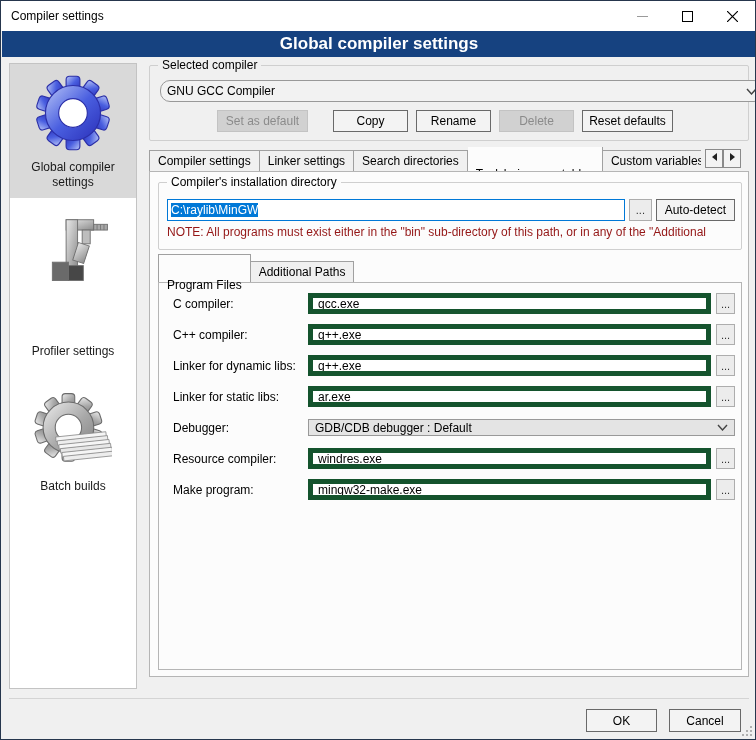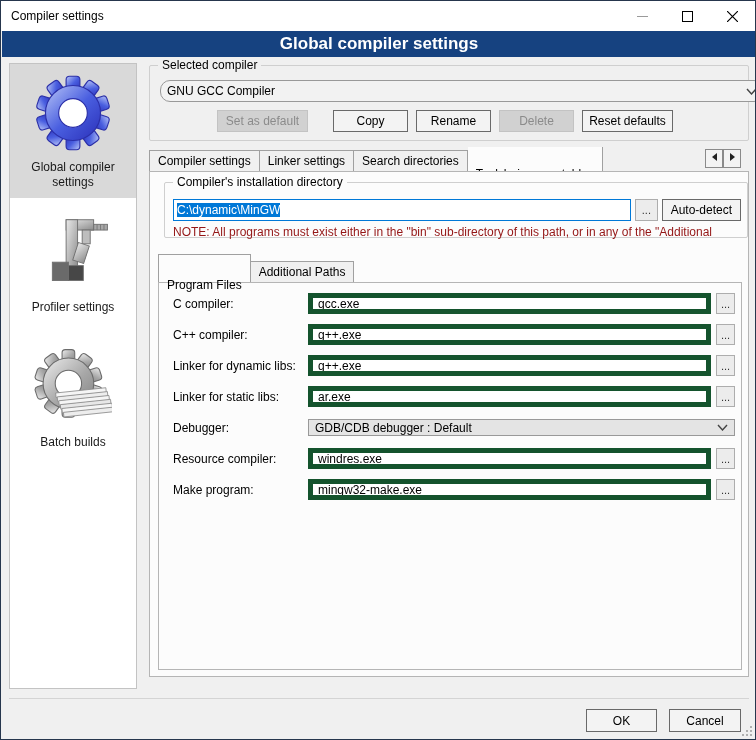--- a/index.html
+++ b/index.html
@@ -45,21 +45,21 @@
   
   #outer-tabs { position:absolute; left:148px; top:146px; width:600px; height:24px; }
   #outer-tab-strip { position:absolute; left:0; bottom:0; width:552px; height:24px; overflow:hidden; display:flex; align-items:flex-end; }
   .tab { background:#f0f0f0; border:1px solid #a0a0a0; border-bottom:none; padding:3px 8px 4px 8px; height:21px; white-space:nowrap; cursor:pointer; margin-right:0; }
   .tab + .tab { border-left:none; }
   .tab.active { background:#fcfcfc; height:24px; padding-top:23px; position:relative; z-index:3;margin-top:48px; }
   #tab-scroll { position:absolute; right:8px; bottom:3px; display:flex; }
   .arrow-btn { width:18px; height:19px; background:#f3f3f3; border:1px solid #8a8a8a; font-size:9px; color:#111; line-height:15px; cursor:pointer; }
   #outer-page { position:absolute; left:148px; top:170px; width:600px; height:506px; background:#fcfcfc; border:1px solid #b5b5b5; z-index:2; }
   
-  #grp-install { left:14px; top:10px; width:584px; height:56px; background:#fcfcfc; }
+  #grp-install { left:8px; top:10px; width:584px; height:68px; background:#fcfcfc; }
   #grp-install .gb-label { background:#fcfcfc; }
   #install-row { position:absolute; left:8px; top:16px; width:568px; height:22px; display:flex; }
   #install-input { flex:0 0 458px; height:22px; border:1px solid #0078d7; background:#fff; display:flex; align-items:center; padding:0 3px; overflow:hidden; }
   #install-input .sel { background:#0078d7; color:#fff; white-space:pre; }
   #install-dots { width:24px; height:22px; margin-left:4px; background:#ececec; border:1px solid #adadad; font-size:11px; color:#333; cursor:pointer; }
   #btn-autodetect { width:84px; height:22px; margin-left:4px; }
   #install-note { position:absolute; left:8px; top:42px; width:574px; white-space:nowrap; overflow:hidden; color:#941616; font-size:12px; }
   
   #inner-tabs { position:absolute; left:8px; top:86px; width:584px; height:24px; display:flex; align-items:flex-end; }
   #inner-panel { position:absolute; left:8px; top:110px; width:584px; height:388px; background:#fcfcfc; border:1px solid #b5b5b5; }
@@ -131,21 +131,21 @@
               <rect x="-6" y="-32" width="12" height="13" rx="3" transform="rotate(324)"></rect>
             </g>
             <circle r="24"></circle>
             <circle r="12.5" fill="#ffffff"></circle>
           </g>
         </svg>
       </span>
       <span class="lbl">Global compiler settings</span>
     </div>
 
-    <div class="side-item" style="margin-top:6px;">
+    <div class="side-item" style="margin-top:6px;gap:44px;">
       <span class="icon">
         <svg width="78" height="84" viewBox="0 0 68 68">
           <defs>
             <linearGradient id="cal1" x1="0" y1="0" x2="1" y2="1">
               <stop offset="0" stop-color="#e9e9e9"></stop>
                 <stop offset="1" stop-color="#8c8c8c"></stop>
             </linearGradient>
           </defs>
           <g stroke="#6f6f6f" stroke-width="0.8">
             <rect x="50" y="9" width="14" height="5" fill="#a8a8a8"></rect>
@@ -221,20 +221,21 @@
       <button class="btn" id="btn-reset">Reset defaults</button>
     </div>
   </div>
 
   <div id="outer-tabs">
     <div id="outer-tab-strip">
       <div class="tab">Compiler settings</div>
       <div class="tab">Linker settings</div>
       <div class="tab">Search directories</div>
       <div class="tab active">Toolchain executables</div>
+      <div class="tab">Custom variables</div>
 
     </div>
     <div id="tab-scroll">
       <button class="arrow-btn">
         <svg width="7" height="8">
             <path d="M6 0 L1 4 L6 8 Z" fill="#222"></path>
           </svg>
       </button>
       <button class="arrow-btn">
         <svg width="7" height="8">
@@ -243,21 +244,21 @@
       </button>
     </div>
   </div>
 
   <div id="outer-page">
 
     <div class="groupbox" id="grp-install">
       <span class="gb-label">Compiler's installation directory</span>
       <div id="install-row">
         <div id="install-input">
-          <span class="sel">C:\dynamic\MinGW</span>
+          <span class="sel">C:\raylib\MinGW</span>
         </div>
         <button id="install-dots">...</button>
         <button class="btn" id="btn-autodetect">Auto-detect</button>
       </div>
       <div id="install-note">NOTE: All programs must exist either in the "bin" sub-directory of this path, or in any of the "Additional</div>
     </div>
 
     <div id="inner-tabs">
       <div class="tab active">Program Files</div>
       <div class="tab">Additional Paths</div>

